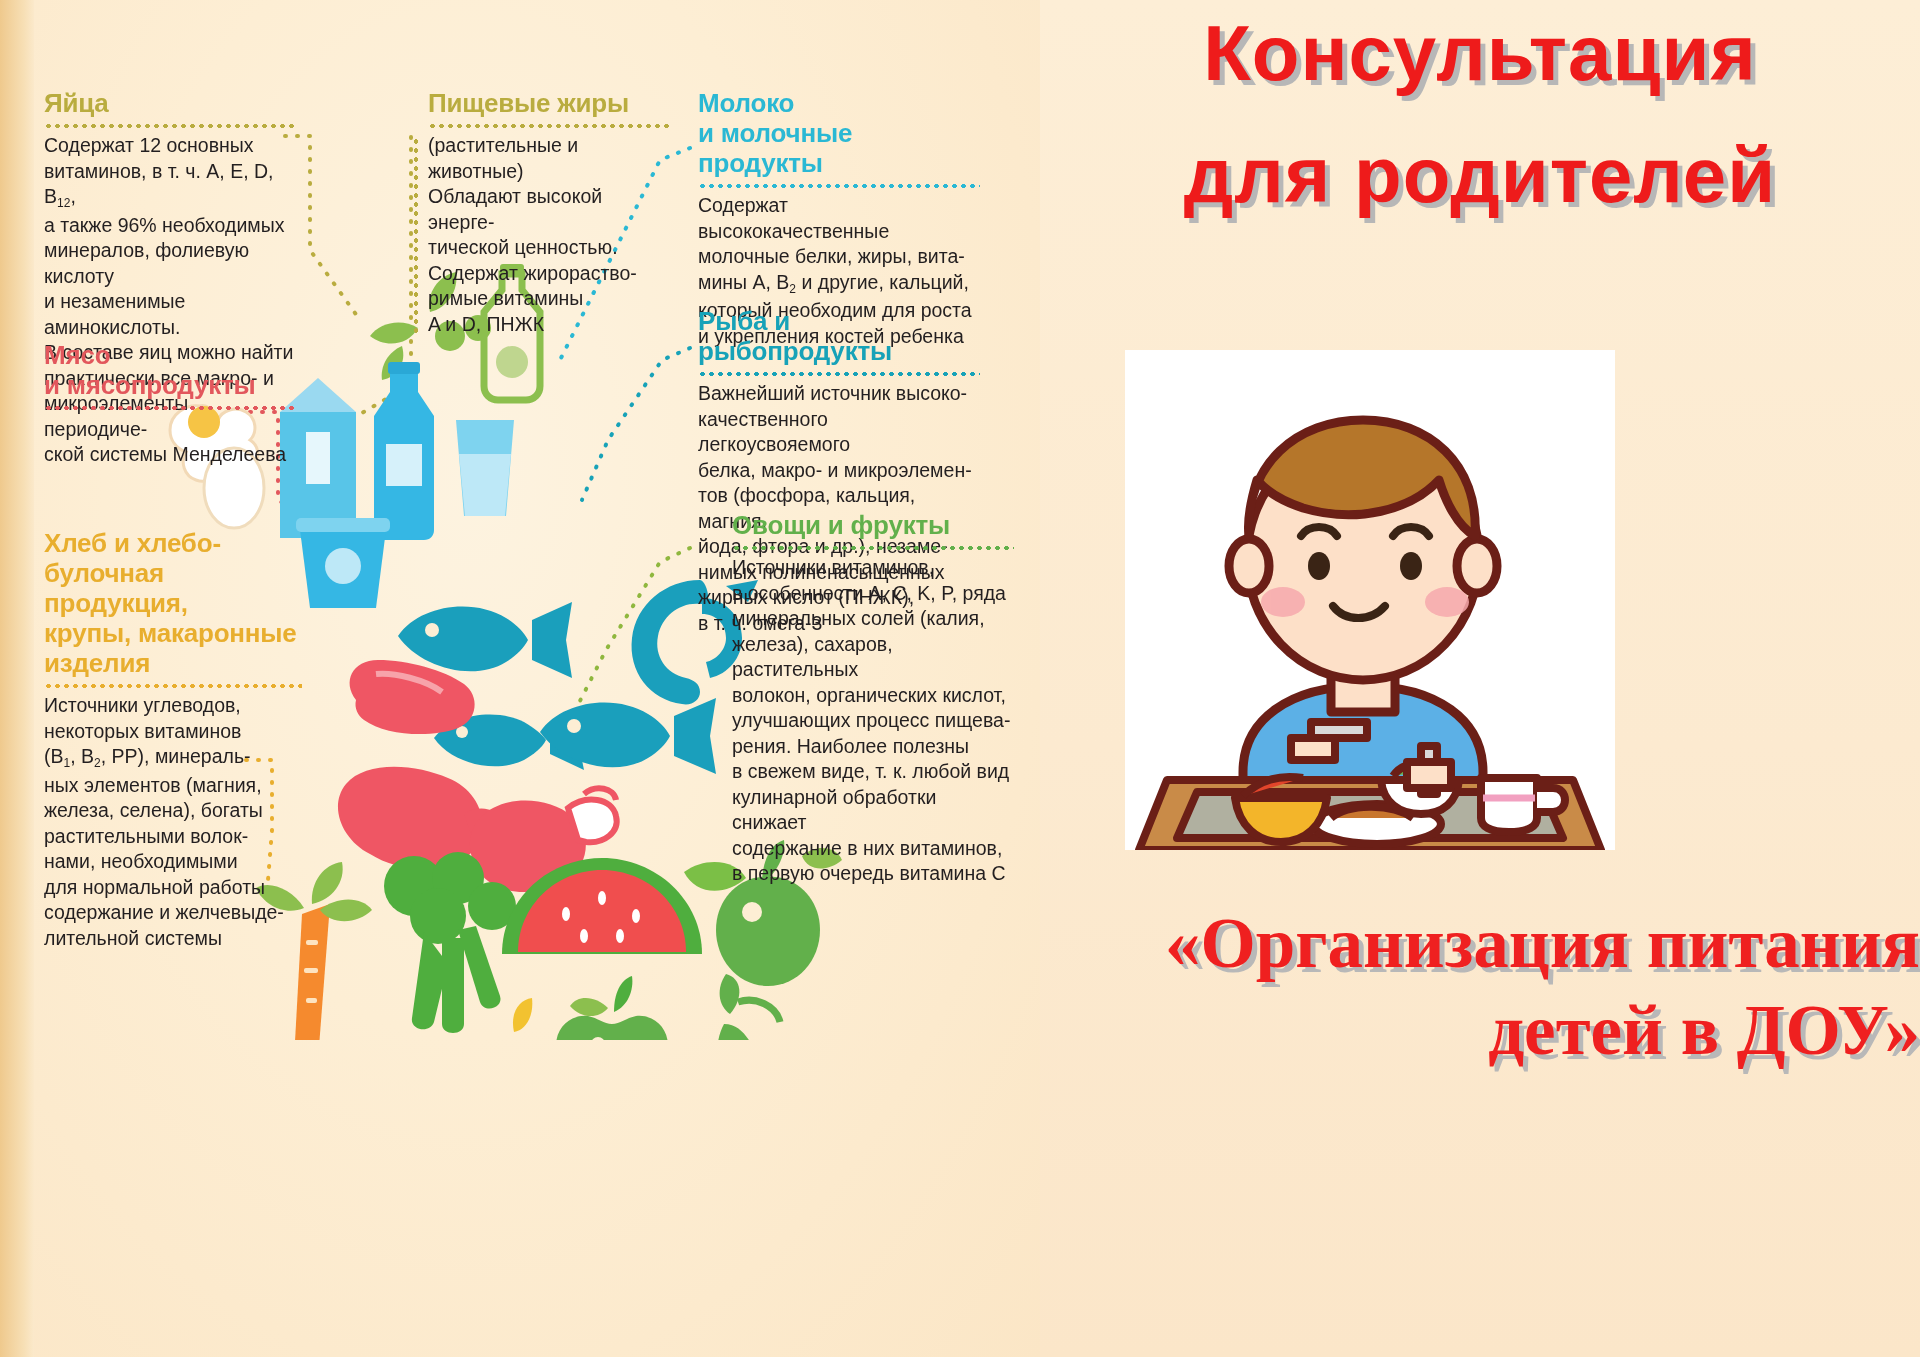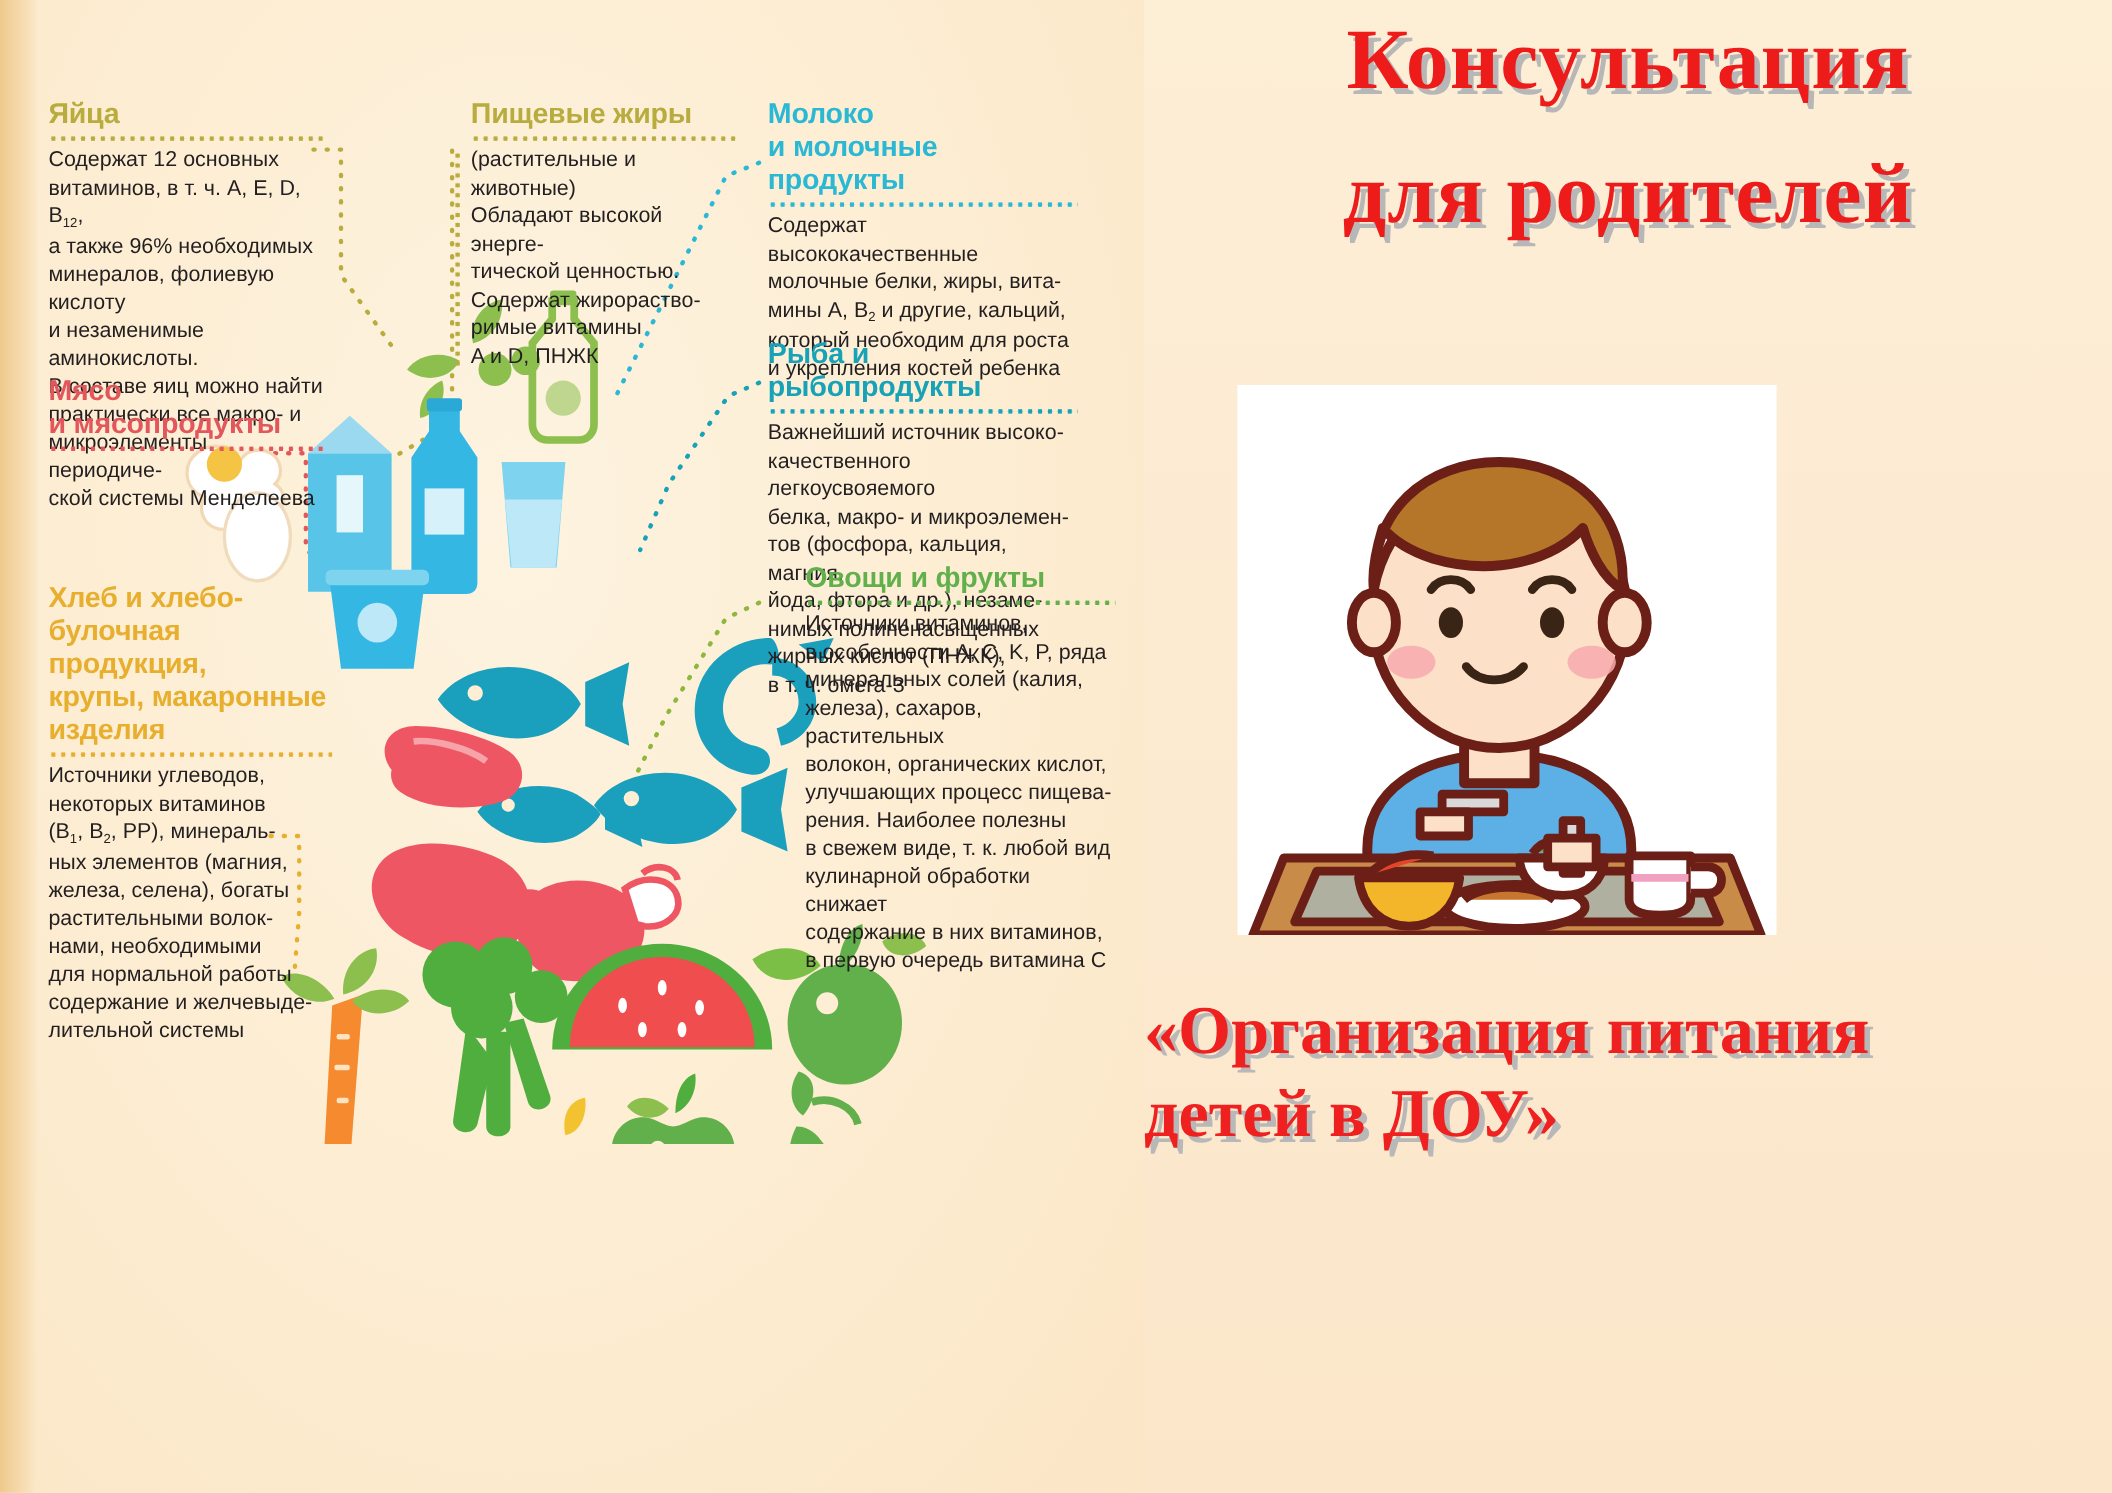--- a/index.html
+++ b/index.html
@@ -67,33 +67,33 @@
     background-image:radial-gradient(circle, #b9ac3f 45%, transparent 46%);
     background-size:4px 9px;background-repeat:repeat-y;
   }
 
   
   #connectors{position:absolute;left:0;top:0;width:1040px;height:1357px;pointer-events:none;}
 
   
   .headline{
     position:absolute;width:100%;text-align:center;
-    font-family:Liberation Serif, serif;
+    font-family:Liberation Sans, sans-serif;
     font-weight:bold;color:#ee1b1b;
     text-shadow:5px 5px 0 #b7b7b7;
     letter-spacing:1px;
     line-height:1.02;
   }
   #title-1{top:14px;font-size:78px;}
   #title-2{top:136px;font-size:78px;}
   #subtitle{
-    position:absolute;top:900px;width:100%;text-align:left;
+    position:absolute;top:900px;width:100%;text-align:right;
     font-family:"Liberation Serif", serif;font-weight:bold;
     color:#ef2020;text-shadow:5px 5px 0 #b8b8b8;
-    font-size:62px;line-height:1.22;
+    font-size:71px;line-height:1.22;
   }
   
   #photo{
     position:absolute;left:85px;top:350px;width:490px;height:500px;
     background:#fff;overflow:hidden;
   }
 </style>
 </head>
 <body>
 

